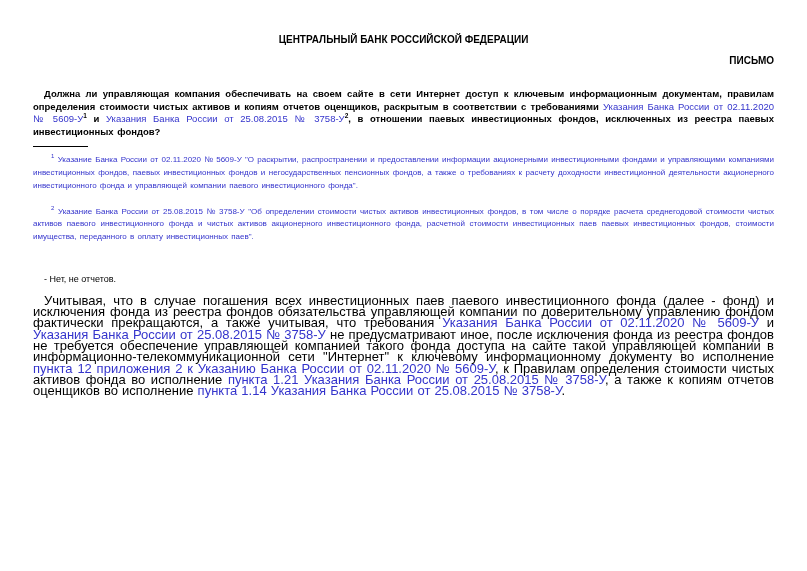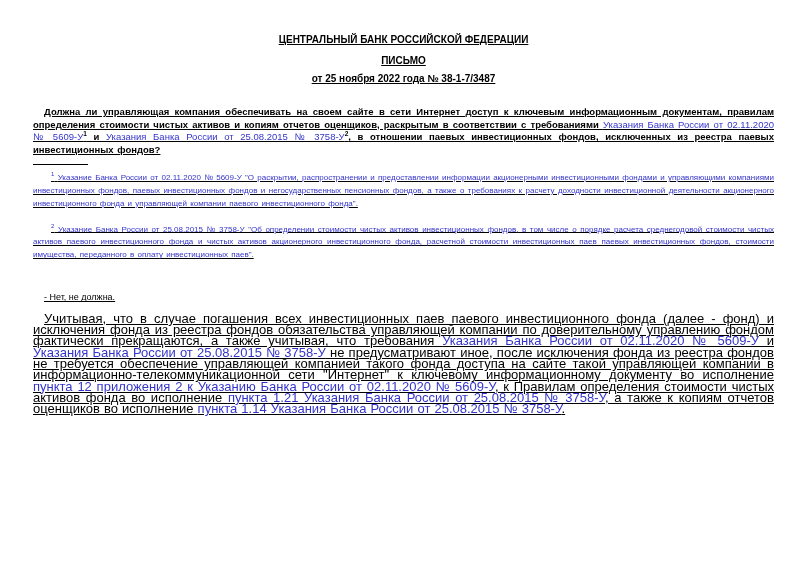--- a/index.html
+++ b/index.html
@@ -5,25 +5,25 @@
   * { margin: 0; padding: 0; box-sizing: border-box; }
   html, body { background: #ffffff; }
   body {
     width: 807px;
     height: 571px;
     overflow: hidden;
     color: #000000;
     font-family: "Liberation Sans", sans-serif;
     -webkit-font-smoothing: antialiased;
   }
-  .page { padding: 34px 33px 0 33px; text-decoration: underline; }
+  .page { padding: 34px 33px 0 33px; }
 
   .hdr { text-align: center; font-weight: bold; font-size: 10px; line-height: 12px; }
   .hdr-org  { margin-top: 0; }
-  .hdr-type { margin-top: 9px; }
+  .hdr-type { margin-top: 9px; text-align: right; }
   .hdr-date { margin-top: 6px; }
 
   .subject {
     margin-top: 17px;
     padding: 0 12px;
     text-align: center;
     font-weight: bold;
     font-size: 9.5px;
     line-height: 16px;
   }
@@ -78,28 +78,27 @@
     word-spacing: 0.5px;
   }
 </style>
 </head>
 <body>
 
 <div class="page">
 
   <div class="hdr hdr-org">ЦЕНТРАЛЬНЫЙ БАНК РОССИЙСКОЙ ФЕДЕРАЦИИ</div>
   <div class="hdr hdr-type">ПИСЬМО</div>
-  <div class="hdr hdr-date">от 25 ноября 2022 года № 38-1-7/3487</div>
 
 
   <p class="question"><span>Должна ли управляющая компания обеспечивать на своем сайте в сети Интернет доступ к ключевым информационным документам, правилам определения стоимости чистых активов и копиям отчетов оценщиков, раскрытым в соответствии с требованиями </span><a class="link">Указания Банка России от 02.11.2020 № 5609-У</a><sup class="fn-ref">1</sup><span> и </span><a class="link">Указания Банка России от 25.08.2015 № 3758-У</a><sup class="fn-ref">2</sup><span>, в отношении паевых инвестиционных фондов, исключенных из реестра паевых инвестиционных фондов?</span></p>
 
   <div class="fn-sep"></div>
 
   <p class="footnote footnote-1"><sup>1</sup> <span>Указание Банка России от 02.11.2020 № 5609-У "О раскрытии, распространении и предоставлении информации акционерными инвестиционными фондами и управляющими компаниями инвестиционных фондов, паевых инвестиционных фондов и негосударственных пенсионных фондов, а также о требованиях к расчету доходности инвестиционной деятельности акционерного инвестиционного фонда и управляющей компании паевого инвестиционного фонда".</span></p>
 
   <p class="footnote footnote-2"><sup>2</sup> <span>Указание Банка России от 25.08.2015 № 3758-У "Об определении стоимости чистых активов инвестиционных фондов, в том числе о порядке расчета среднегодовой стоимости чистых активов паевого инвестиционного фонда и чистых активов акционерного инвестиционного фонда, расчетной стоимости инвестиционных паев паевых инвестиционных фондов, стоимости имущества, переданного в оплату инвестиционных паев".</span></p>
 
-  <p class="answer">- Нет, не должна.</p>
+  <p class="answer">- Нет, не отчетов.</p>
 
   <p class="conclusion"><span>Учитывая, что в случае погашения всех инвестиционных паев паевого инвестиционного фонда (далее - фонд) и исключения фонда из реестра фондов обязательства управляющей компании по доверительному управлению фондом фактически прекращаются, а также учитывая, что требования </span><a class="link">Указания Банка России от 02.11.2020 № 5609-У</a><span> и </span><a class="link">Указания Банка России от 25.08.2015 № 3758-У</a><span> не предусматривают иное, после исключения фонда из реестра фондов не требуется обеспечение управляющей компанией такого фонда доступа на сайте такой управляющей компании в информационно-телекоммуникационной сети "Интернет" к ключевому информационному документу во исполнение </span><a class="link">пункта 12 приложения 2 к Указанию Банка России от 02.11.2020 № 5609-У</a><span>, к Правилам определения стоимости чистых активов фонда во исполнение </span><a class="link">пункта 1.21 Указания Банка России от 25.08.2015 № 3758-У</a><span>, а также к копиям отчетов оценщиков во исполнение </span><a class="link">пункта 1.14 Указания Банка России от 25.08.2015 № 3758-У</a><span>.</span></p>
 
 </div>
 
 </body></html>

